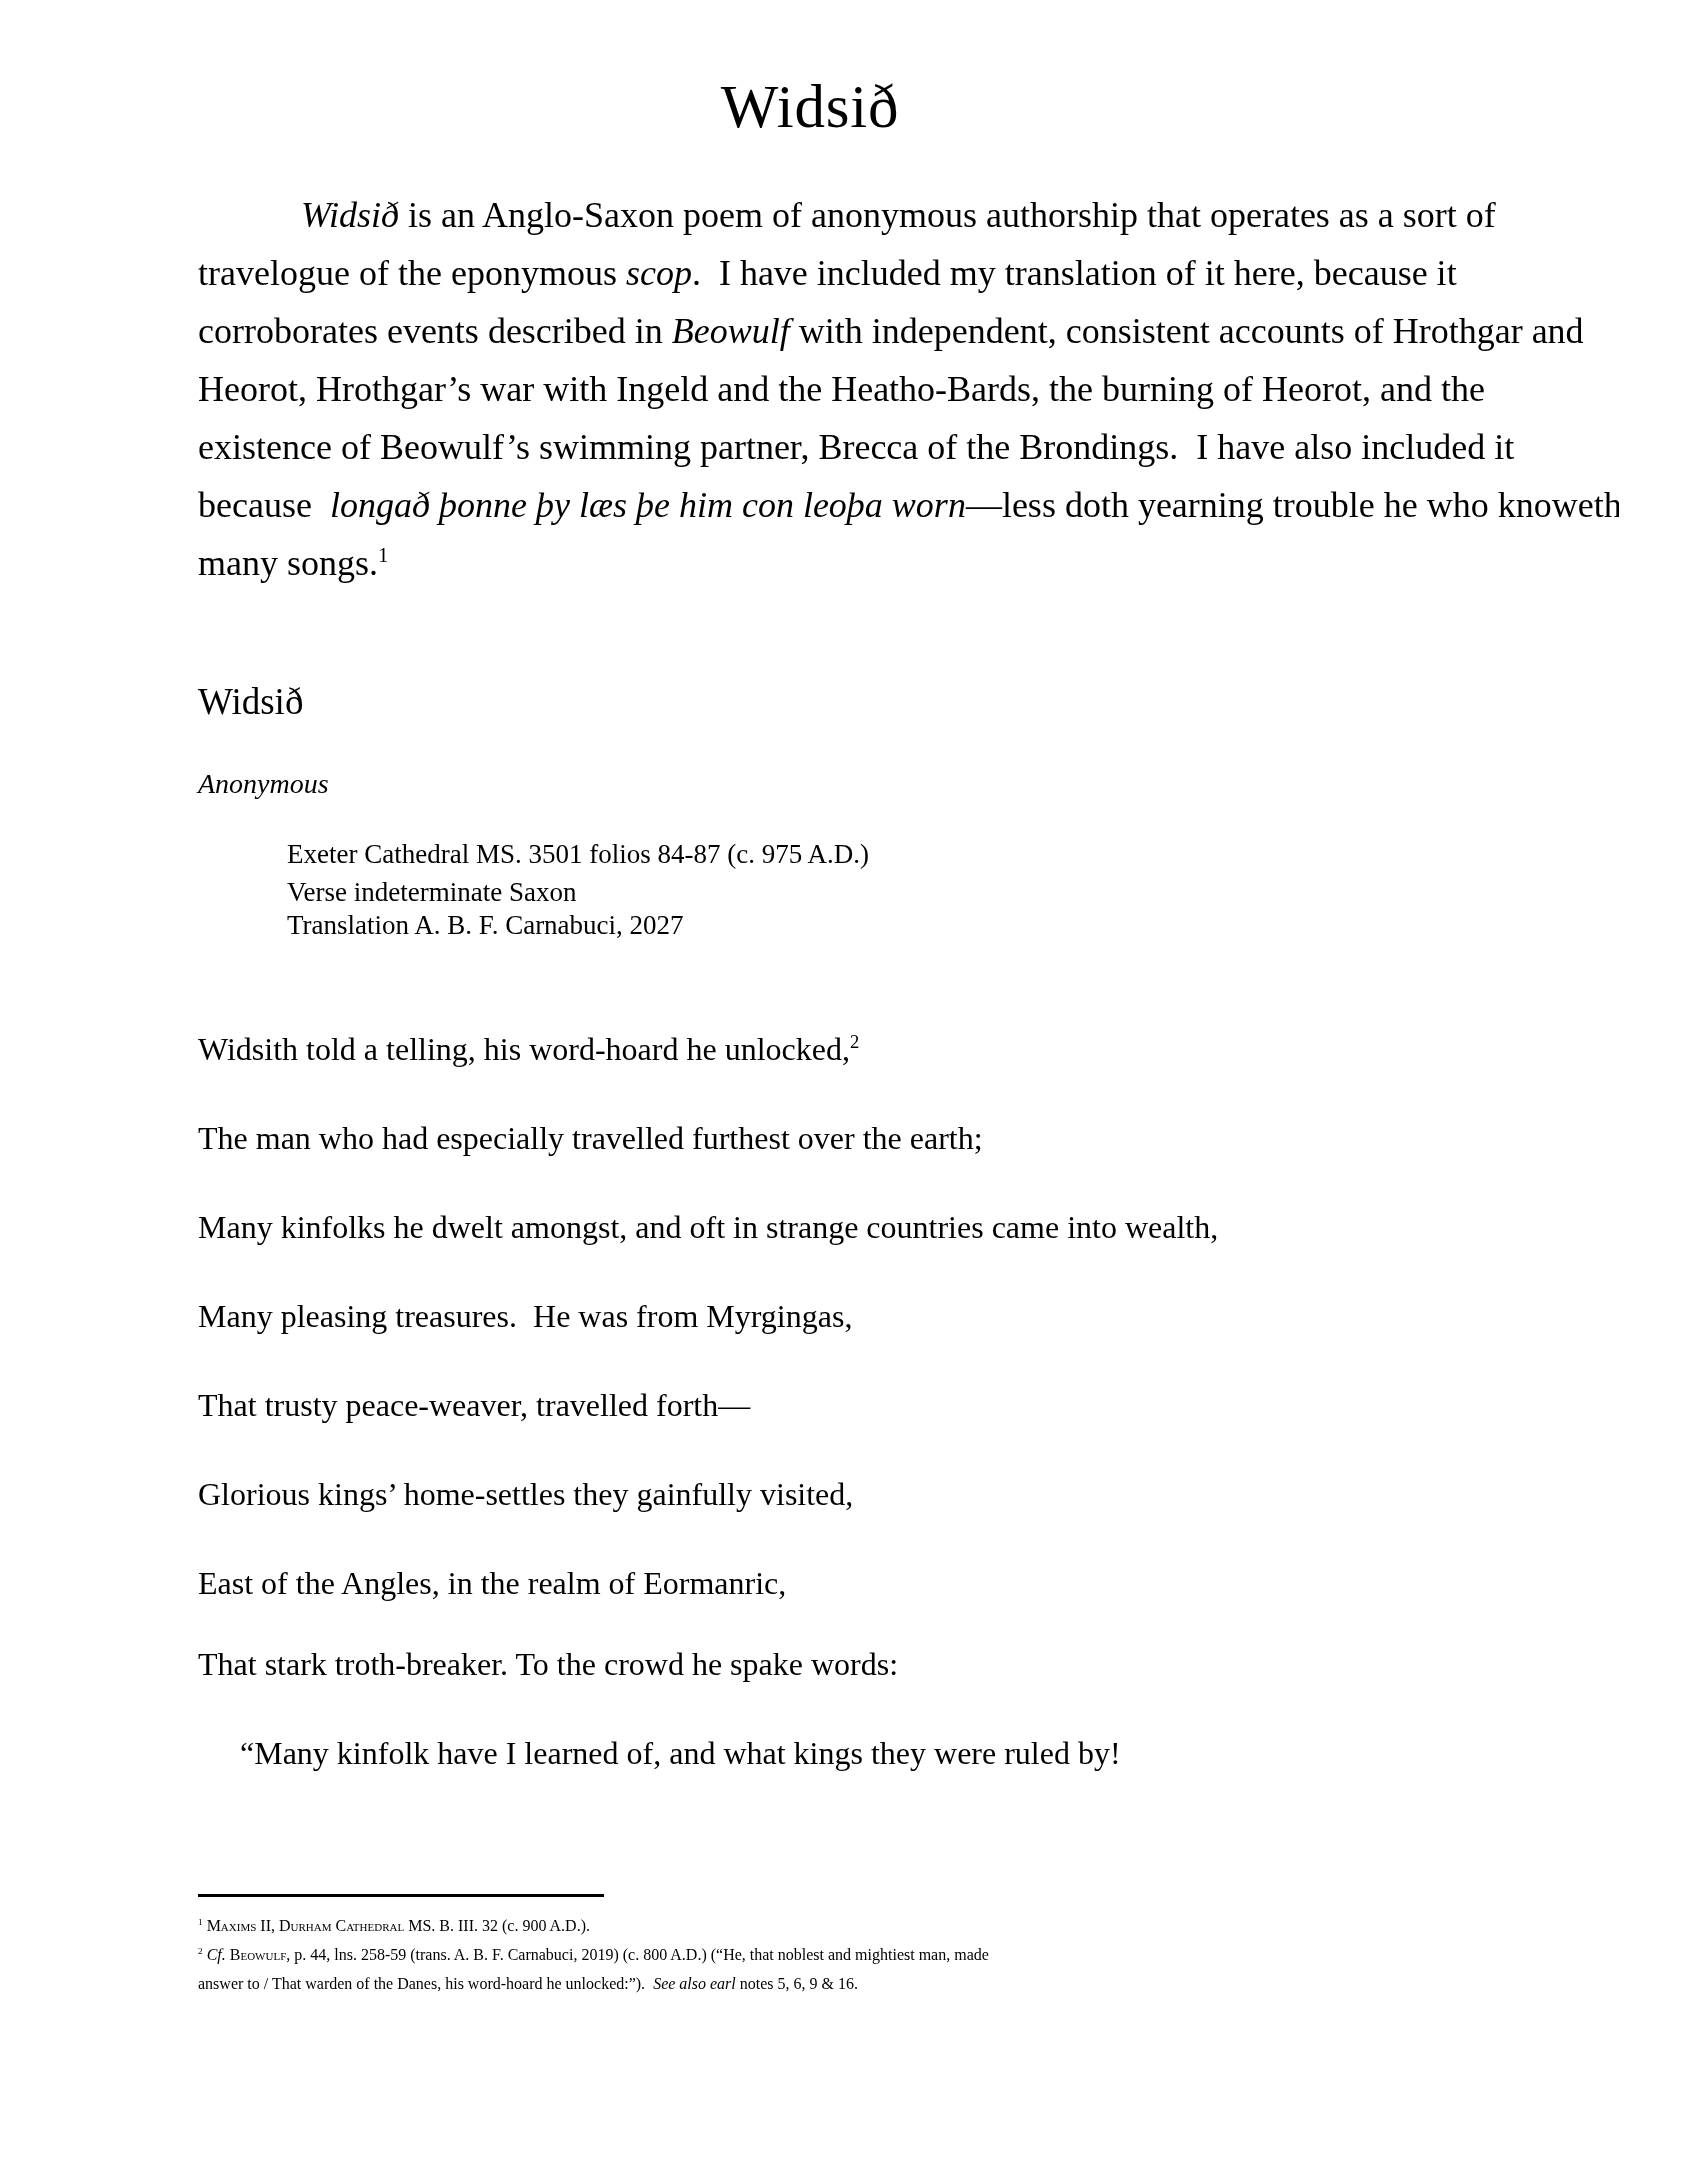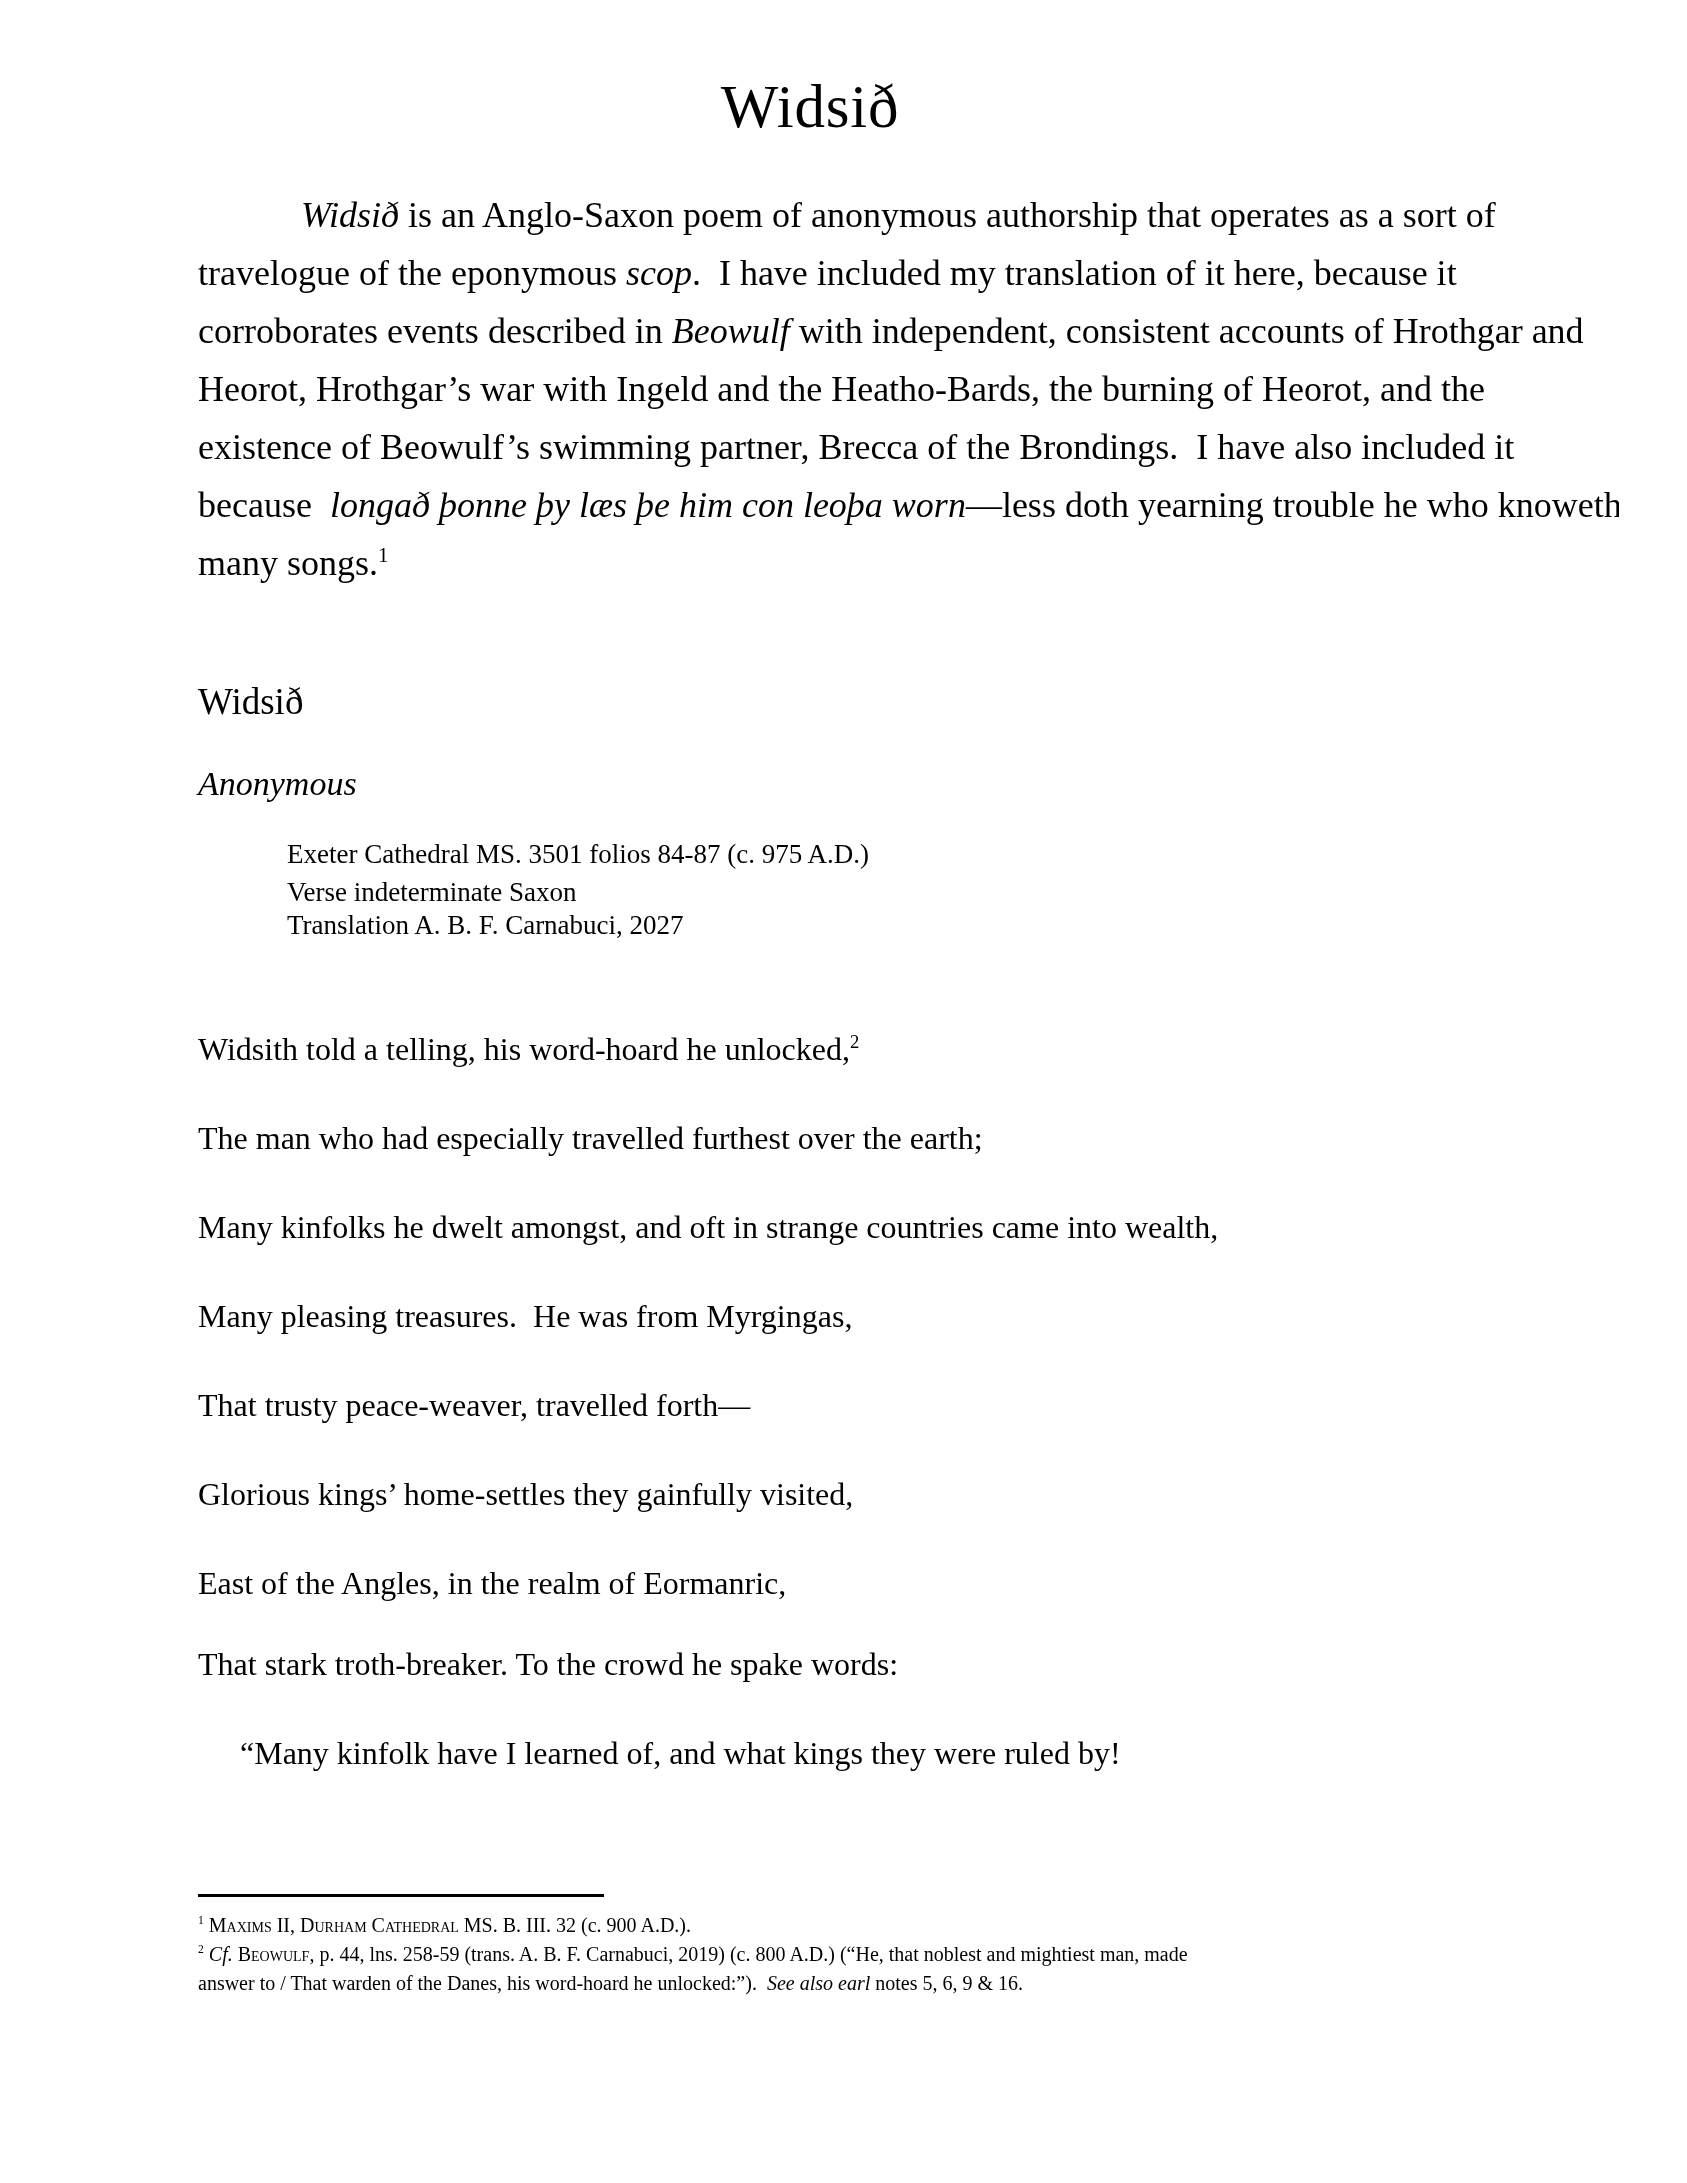--- a/index.html
+++ b/index.html
@@ -31,38 +31,38 @@
   .intro { margin-top: 46px; font-size: 36px; }
   .intro .line { line-height: 58px; height: 58px; }
   .intro .line.indent { padding-left: 103px; }
 
   h2.poem-title {
     margin: 89px 0 0 0;
     font-size: 37px;
     line-height: 41px;
     font-weight: normal;
   }
-  .author { margin-top: 40px; font-size: 34px; line-height: 43px; font-style: italic; }
+  .author { margin-top: 40px; font-size: 28px; line-height: 43px; font-style: italic; }
   .source { margin-top: 33px; margin-left: 89px; font-size: 27px; line-height: 33px; }
   .meta   { margin-top: 4.8px;  margin-left: 89px; font-size: 27px; }
   .meta .line { line-height: 33px; }
 
   .poem { margin-top: 89px; font-size: 32px; }
   .poem .line { line-height: 37px; margin-bottom: 52px; }
   .poem .line.tight { margin-bottom: 44px; }
   .poem .line.indent { padding-left: 42px; }
   .poem .line:last-child { margin-bottom: 0; }
 
   .fnsep {
     margin-top: 122px;
     width: 406px;
     height: 3.2px;
     background: #000000;
   }
-  .footnotes { margin-top: 14.3px; font-size: 20px; }
+  .footnotes { margin-top: 14.3px; font-size: 16px; }
   .footnotes .line { line-height: 29px; }
 </style>
 </head>
 <body>
 
 <div class="page">
 
   <h1 class="title">Widsið</h1>
 
   <section class="intro">

